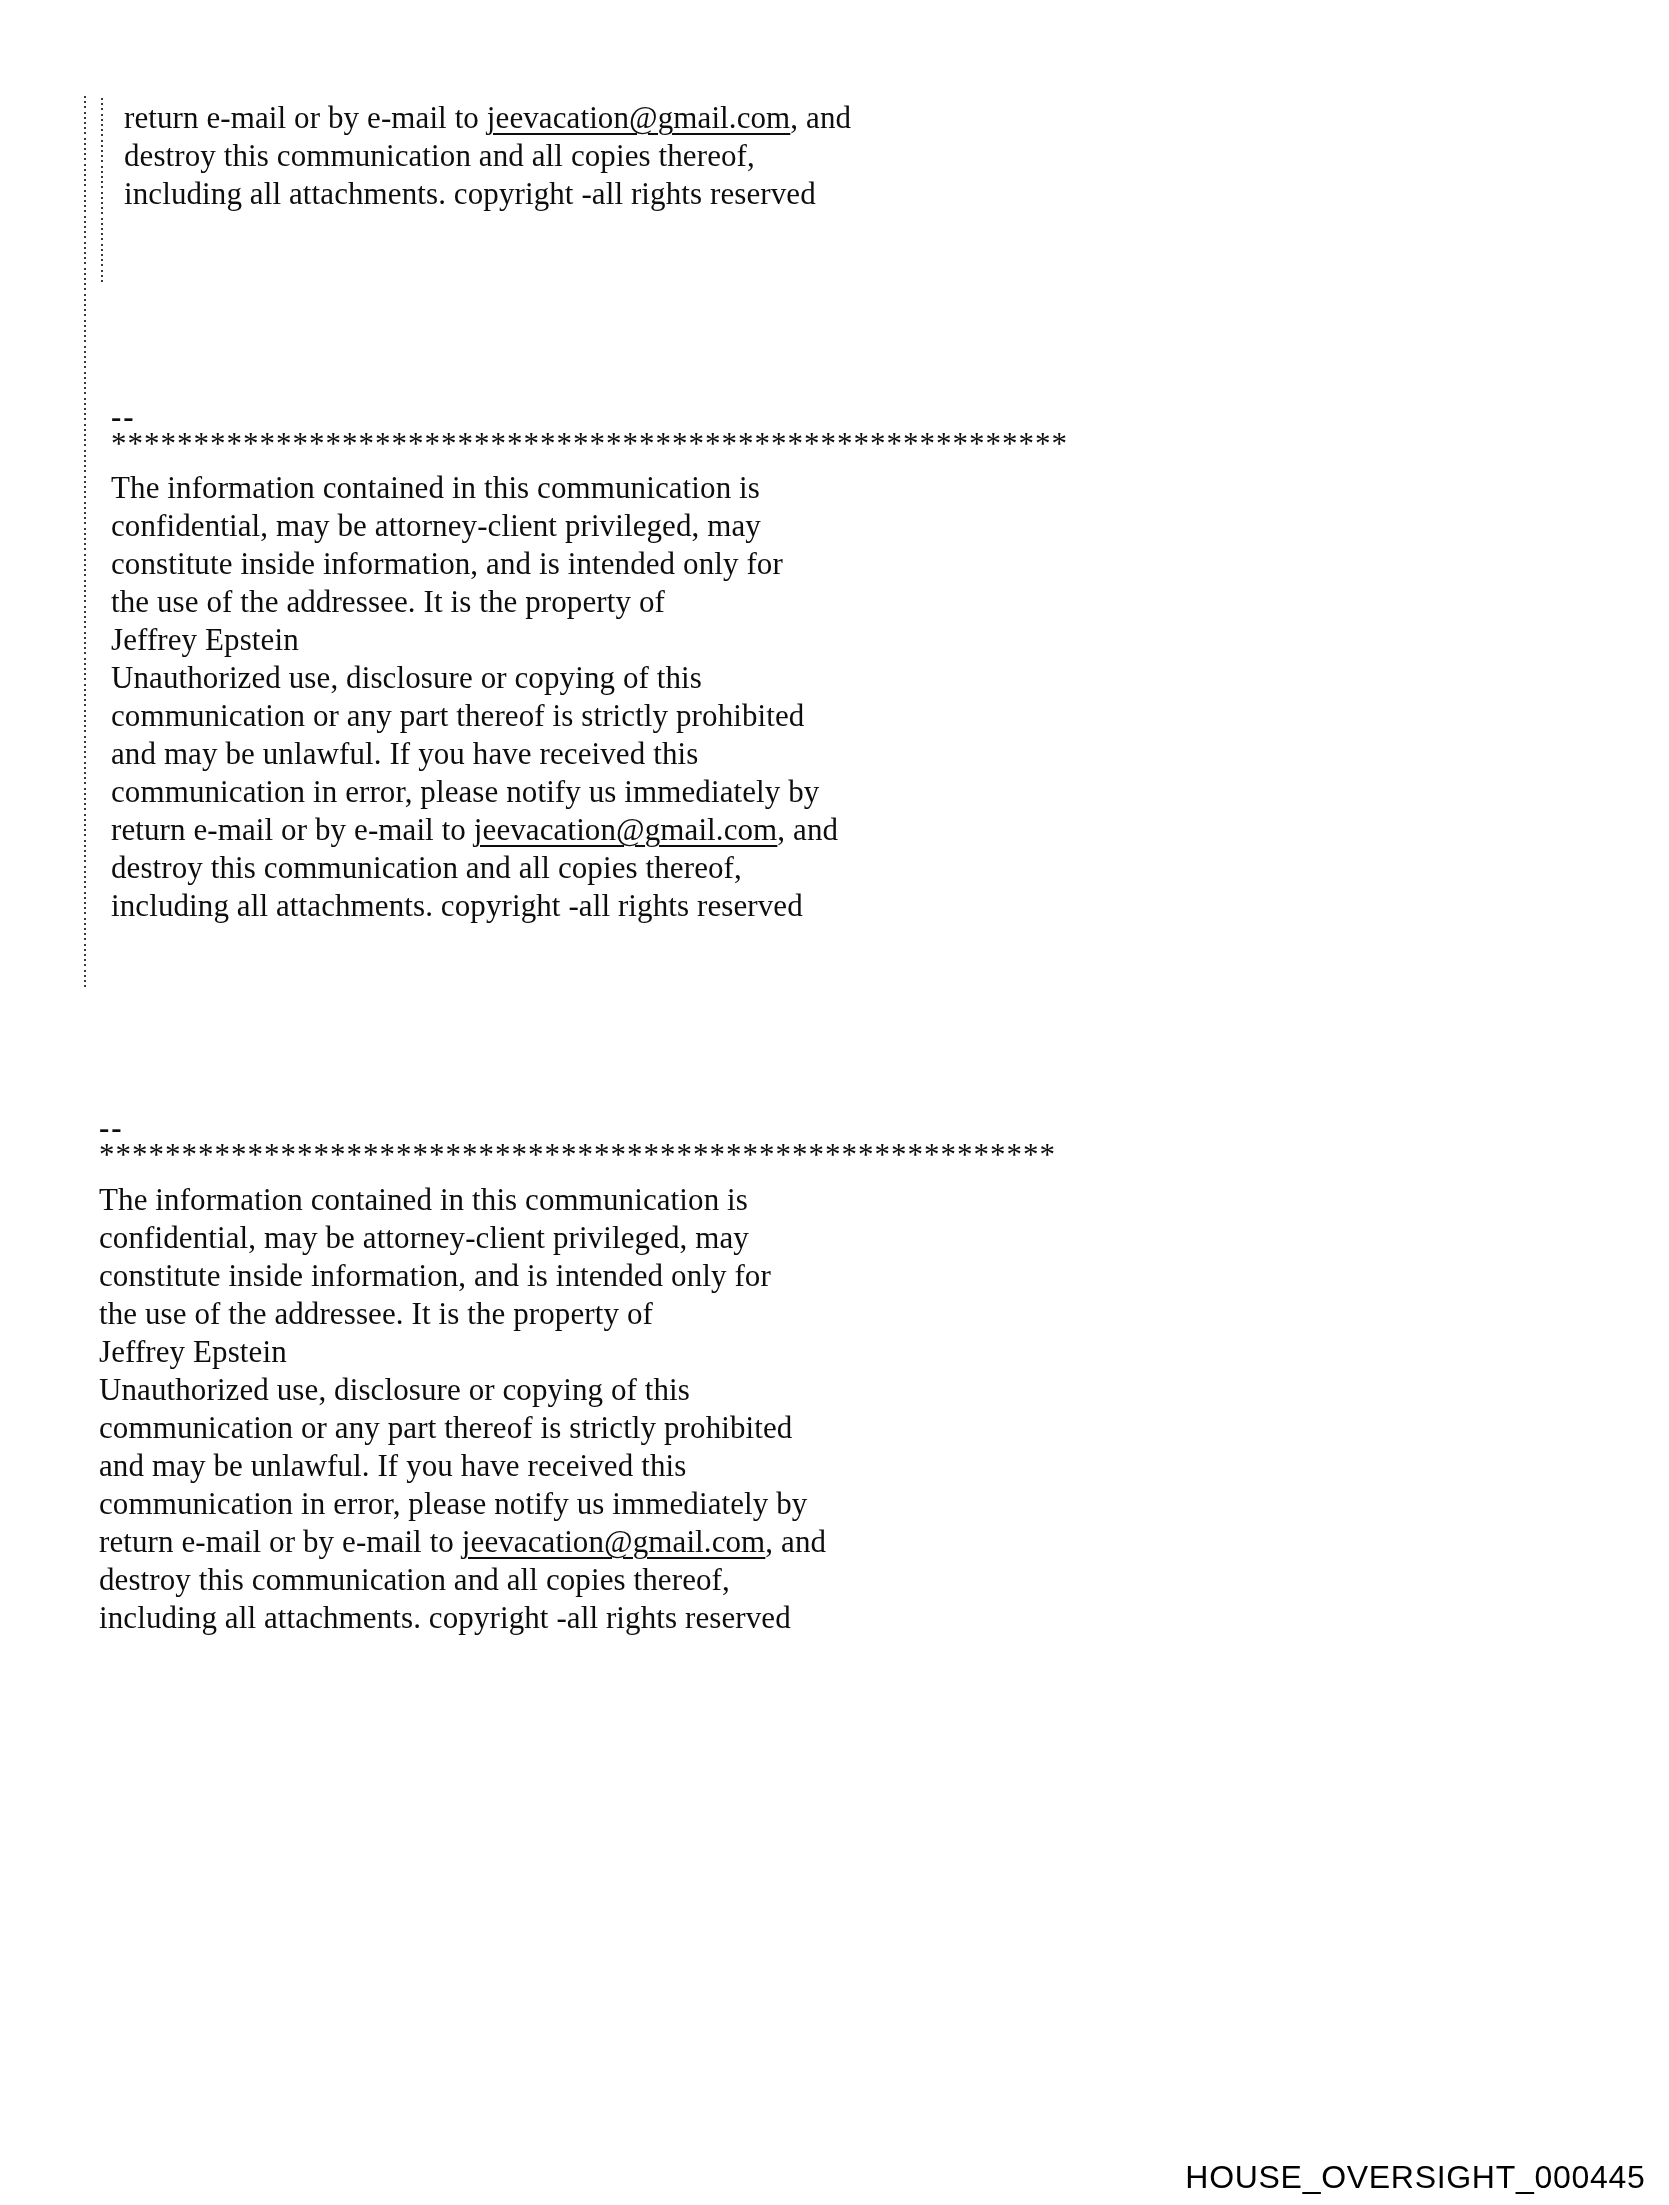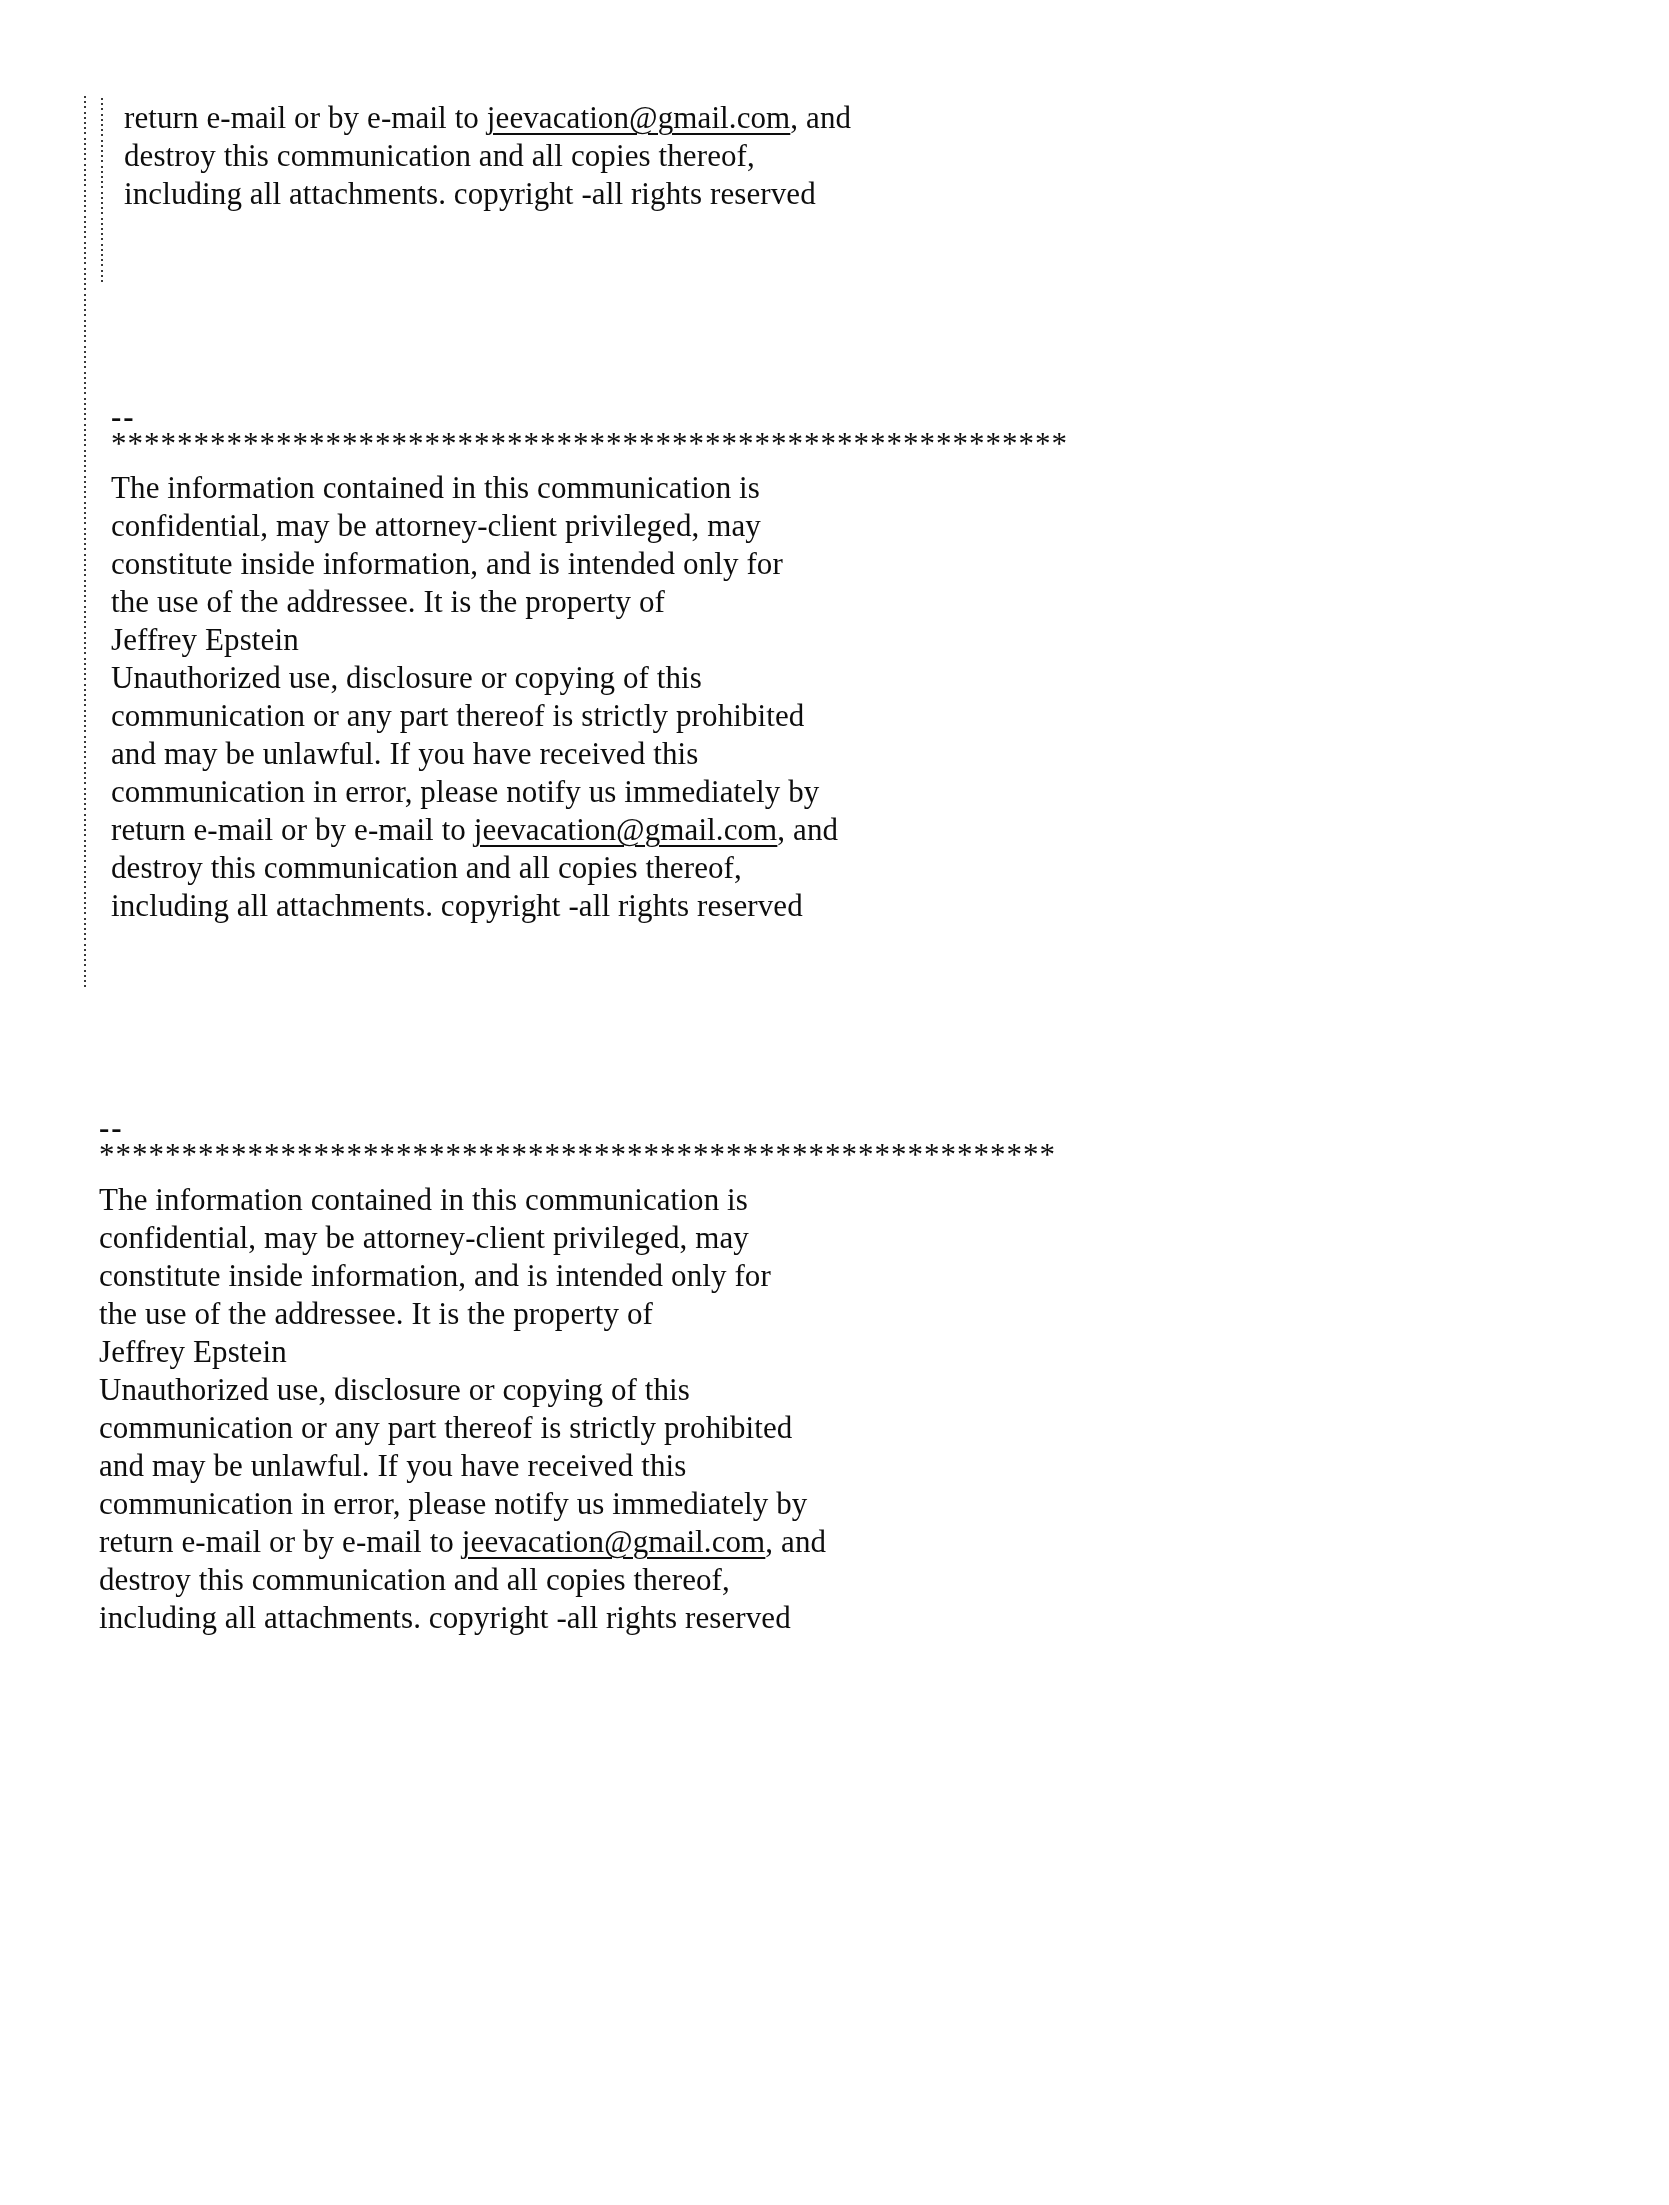--- a/index.html
+++ b/index.html
@@ -121,15 +121,16 @@
     <div class="ln">Jeffrey Epstein</div>
     <div class="ln">Unauthorized use, disclosure or copying of this</div>
     <div class="ln">communication or any part thereof is strictly prohibited</div>
     <div class="ln">and may be unlawful. If you have received this</div>
     <div class="ln">communication in error, please notify us immediately by</div>
     <div class="ln"><span>return e-mail or by e-mail to </span><a class="email">jeevacation@gmail.com</a><span>, and</span></div>
     <div class="ln">destroy this communication and all copies thereof,</div>
     <div class="ln">including all attachments. copyright -all rights reserved</div>
   </div>
 
+  <div class="bates">HOUSE_OVERSIGHT_000445</div>
 
 </div>
 
 
 </body></html>

